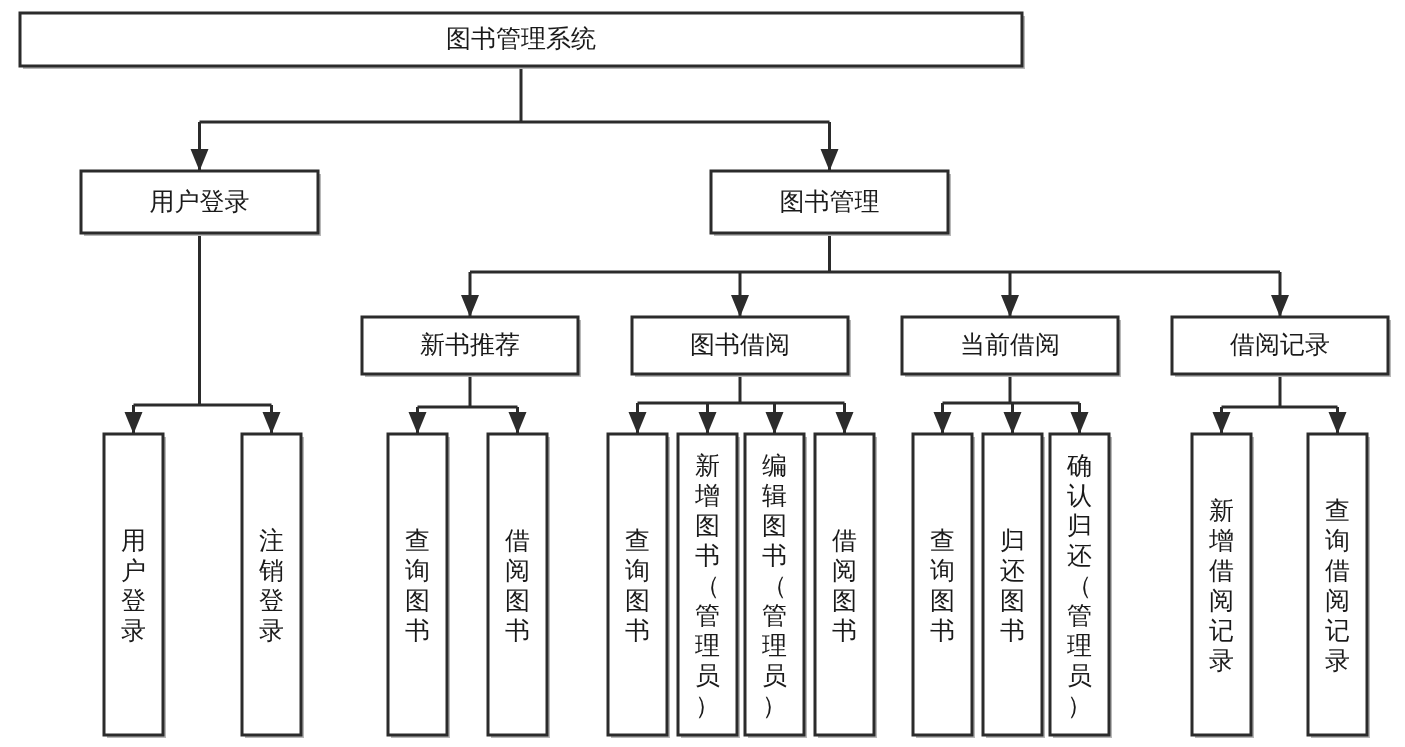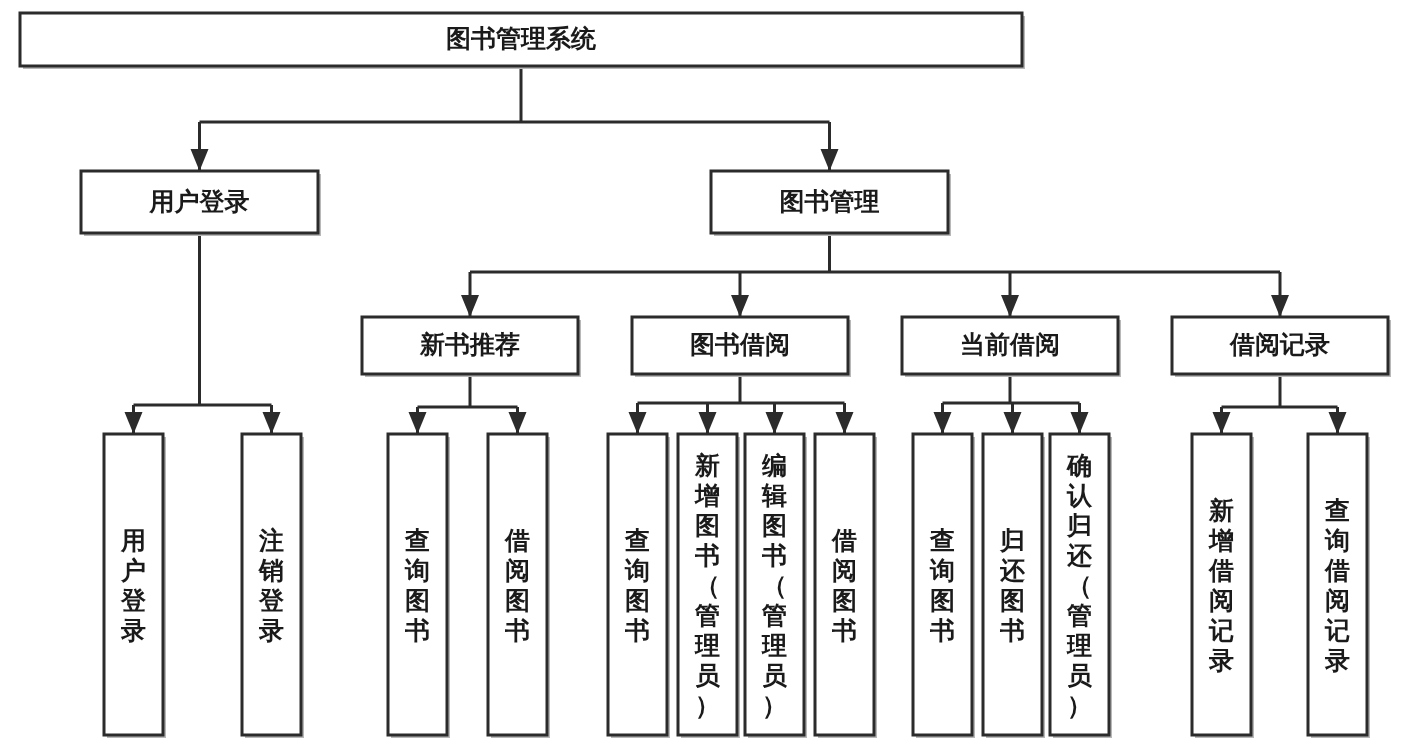--- a/index.html
+++ b/index.html
@@ -13,21 +13,20 @@
     font-family: "Liberation Sans", "DejaVu Sans", sans-serif;
     overflow: hidden;
     position: relative;
   }
   #chart-root {
     position: absolute;
     left: 0;
     top: 0;
     width: 1405px;
     height: 667px;
-    font-weight: bold;
   }
   svg.flow {
     display: block;
     width: 1405px;
     height: 747px;
   }
   .node-rect {
     fill: #ffffff;
     stroke: #2b2b2b;
     stroke-width: 3;

